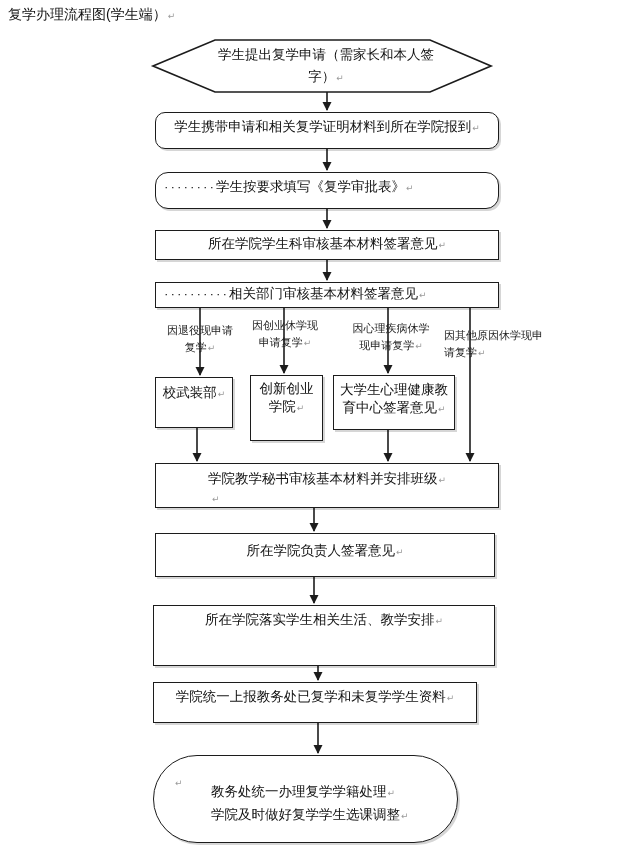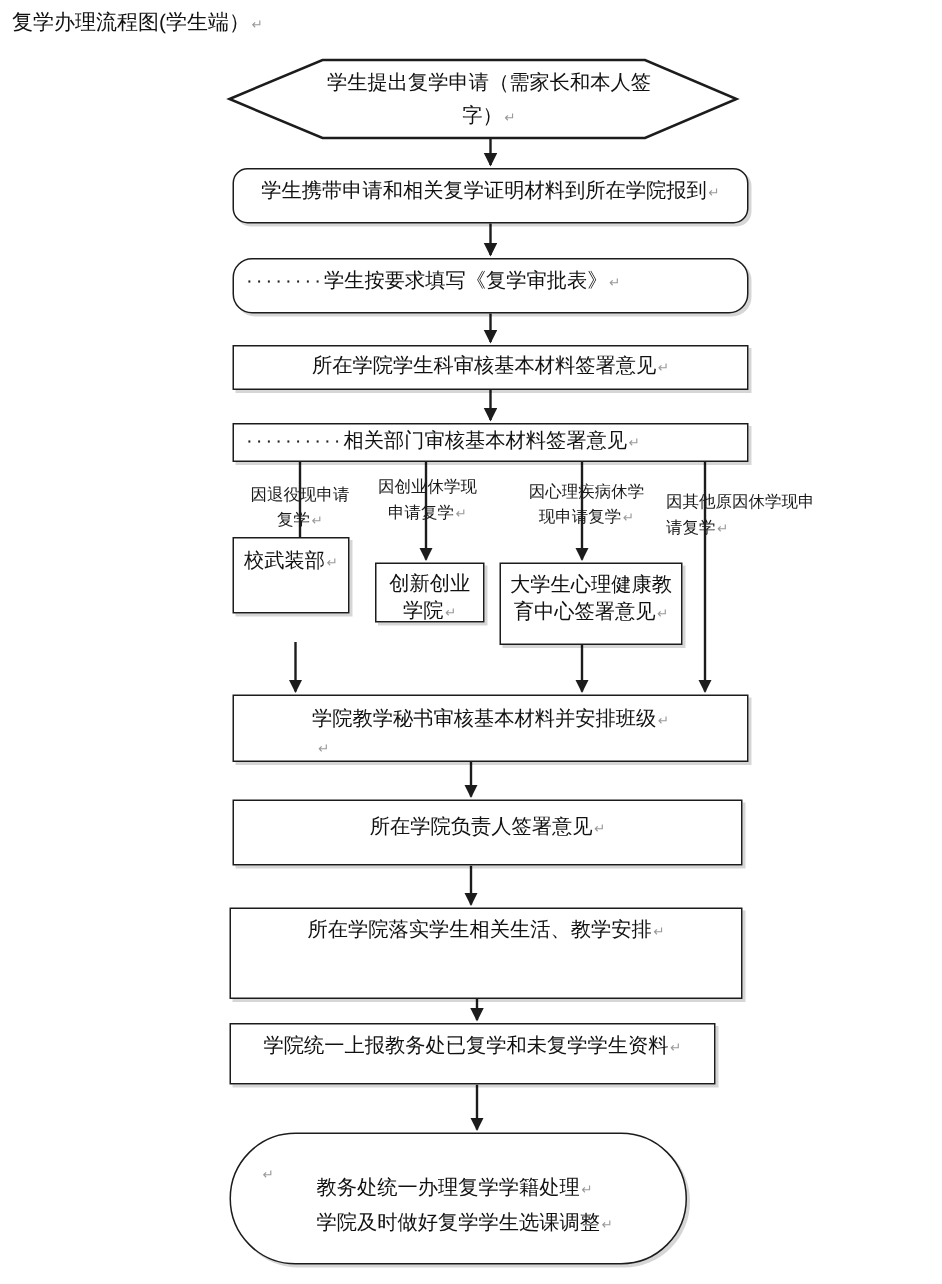--- a/index.html
+++ b/index.html
@@ -15,22 +15,22 @@
     font-size:13.5px;line-height:18px;text-align:center;color:#111;
   }
   .pcr{font-size:9px;color:#9a9a9a;margin-left:1px;}
   .dots{letter-spacing:2px;color:#222;}
   #flow-title{position:absolute;left:8px;top:6px;font-size:14px;color:#111;}
   #start-text{position:absolute;left:202px;top:44px;width:248px;text-align:center;font-size:13.5px;line-height:22px;}
   #box-report{left:155px;top:112px;width:344px;height:37px;padding-top:5px;border-radius:10px;}
   #box-form{left:155px;top:172px;width:344px;height:37px;padding-top:5px;text-align:left;padding-left:8px;border-radius:13px;}
   #box-dept{left:155px;top:230px;width:344px;height:30px;padding-top:4px;}
   #box-related{left:155px;top:282px;width:344px;height:26px;padding-top:2px;text-align:left;padding-left:8px;}
-  #box-military{left:155px;top:358px;width:78px;height:51px;padding-top:6px;}
-  #box-innovation{left:250px;top:375px;width:73px;height:40px;padding-top:4px;}
+  #box-military{left:155px;top:377px;width:78px;height:51px;padding-top:6px;}
+  #box-innovation{left:250px;top:375px;width:73px;height:66px;padding-top:4px;}
   #box-psych{left:333px;top:375px;width:122px;height:55px;padding-top:5px;}
   #box-secretary{left:155px;top:463px;width:344px;height:45px;padding-top:6px;}
   #secretary-pcr2{position:absolute;left:55px;top:26px;}
   #box-leader{left:155px;top:533px;width:340px;height:44px;padding-top:8px;}
   #box-arrange{left:153px;top:605px;width:342px;height:61px;padding-top:5px;}
   #box-submit{left:153px;top:682px;width:324px;height:41px;padding-top:5px;}
   #terminator{left:153px;top:755px;width:305px;height:88px;border-radius:44px;text-align:left;}
   #terminator-text{position:absolute;left:57px;top:25px;line-height:22px;font-size:13.5px;}
   #terminator-pcr{position:absolute;left:20px;top:18px;}
   .blabel{position:absolute;font-size:11px;line-height:17px;color:#1b1b1b;}

